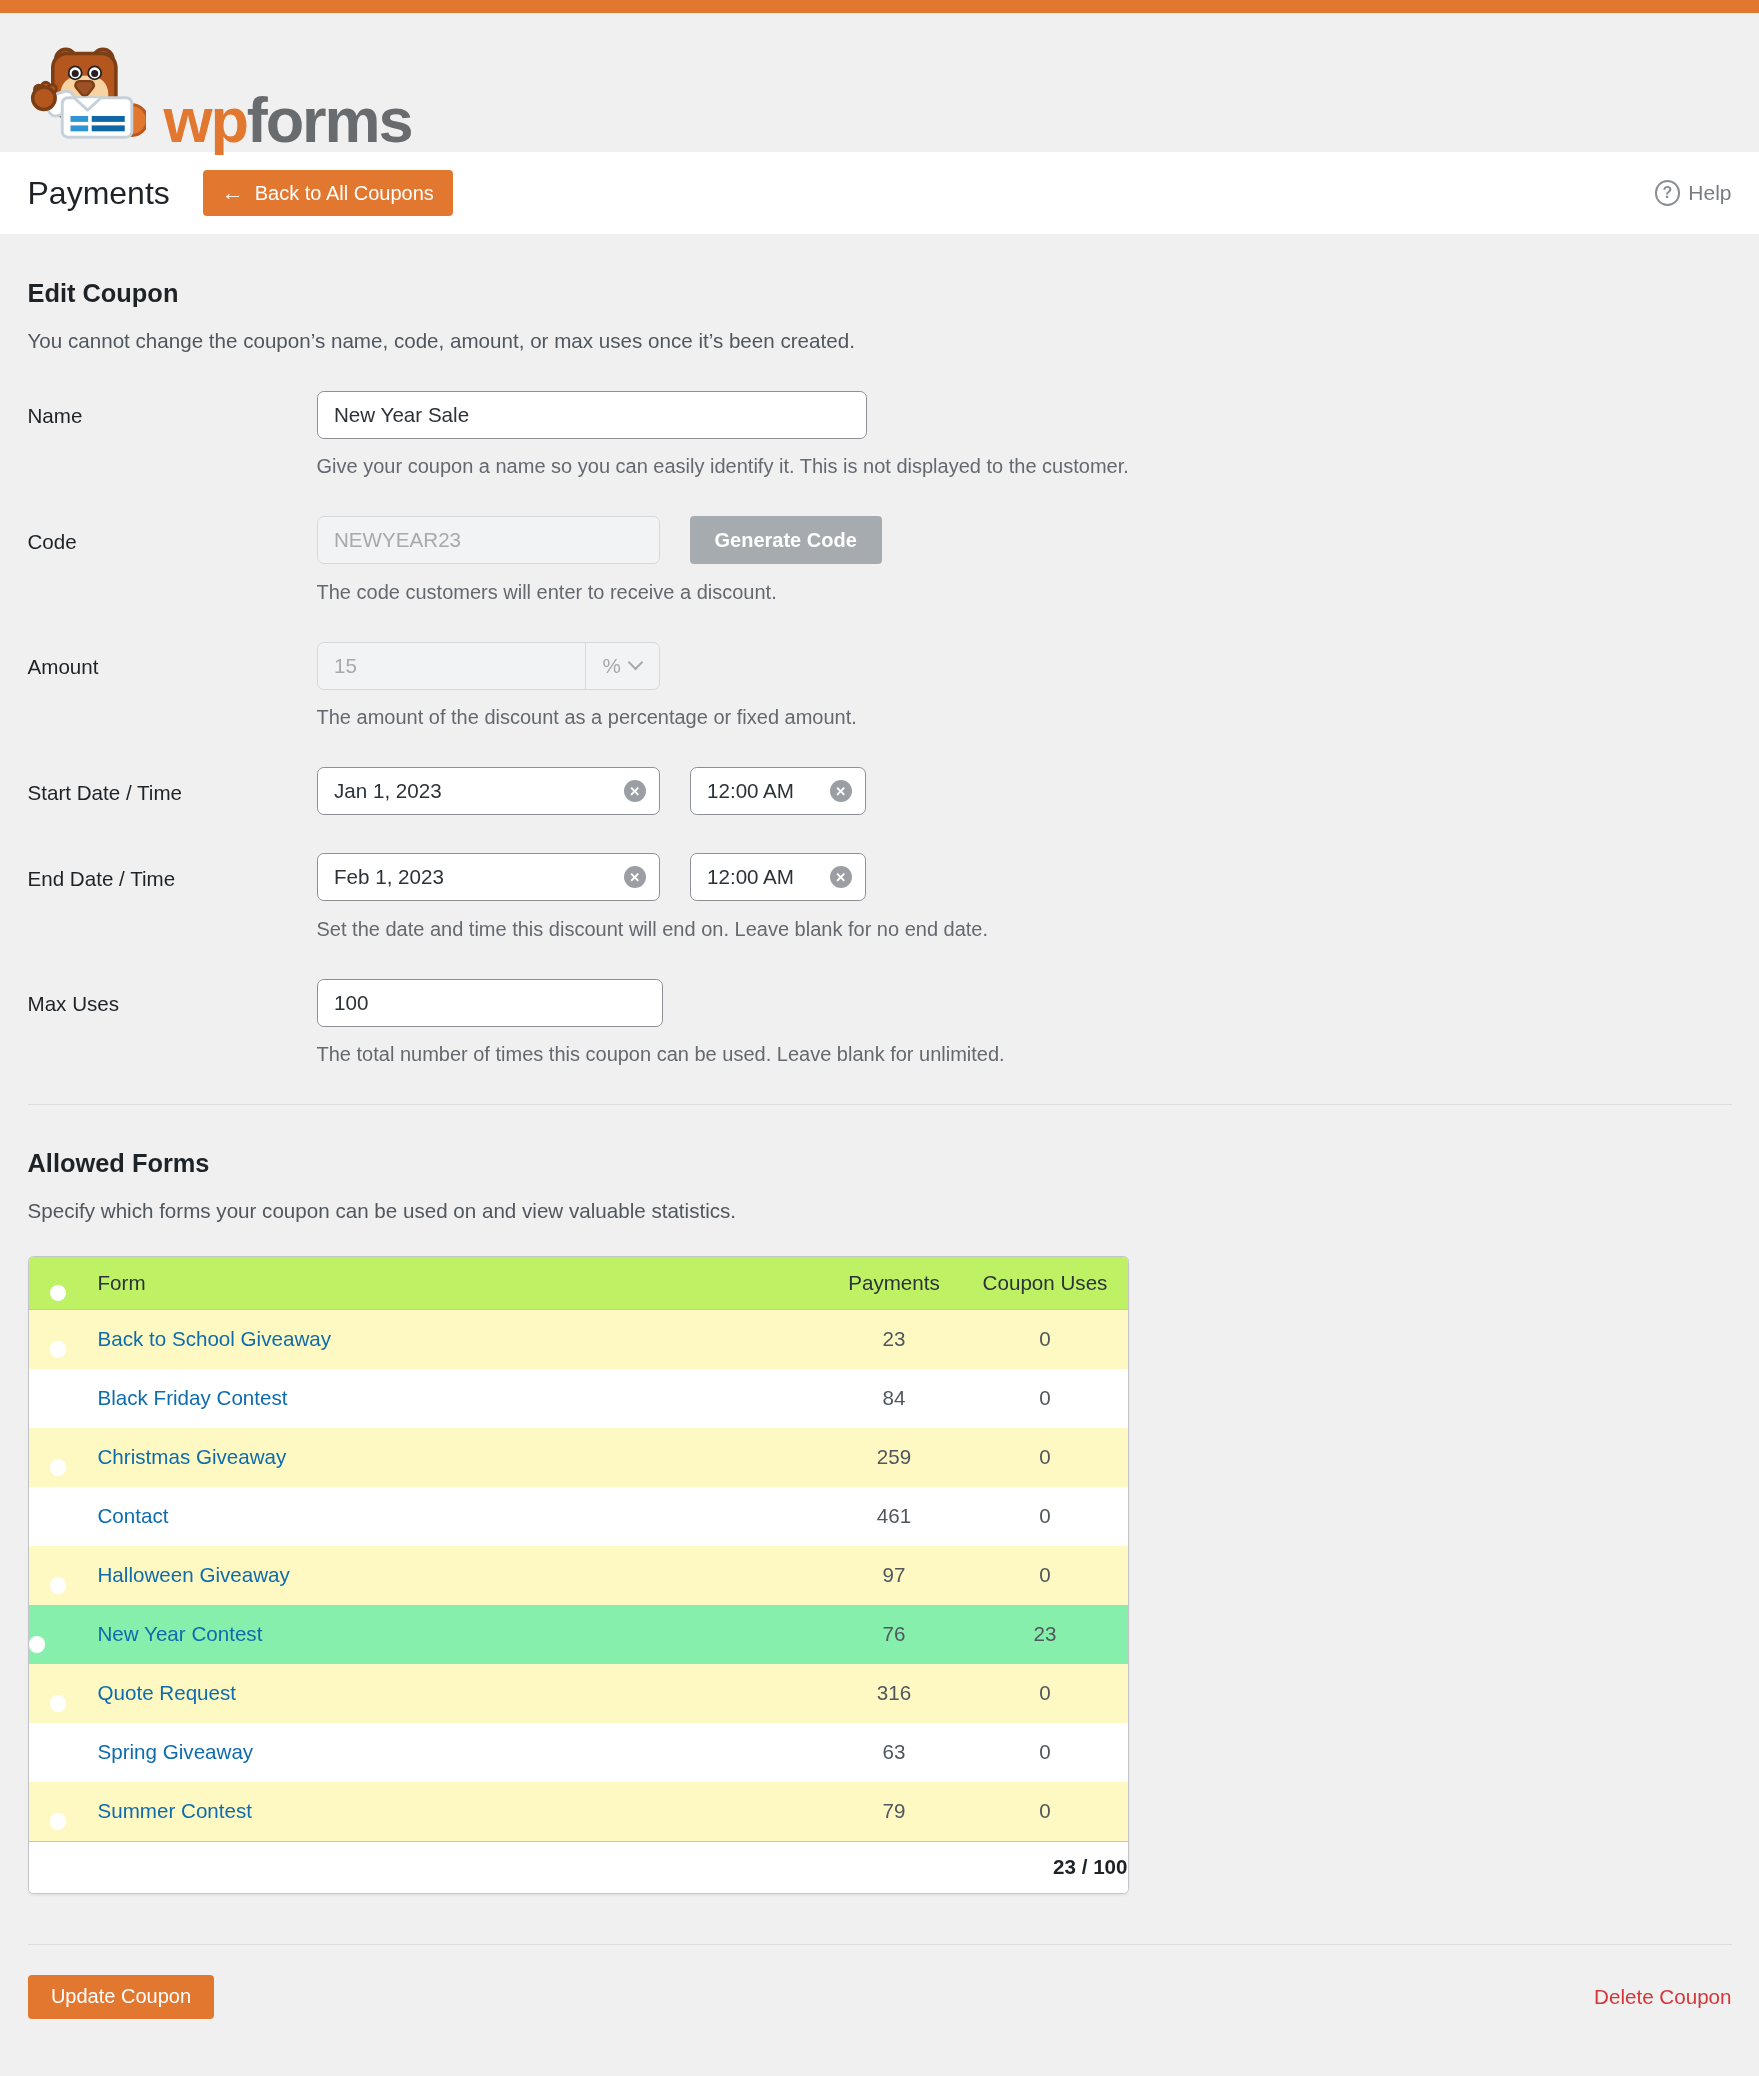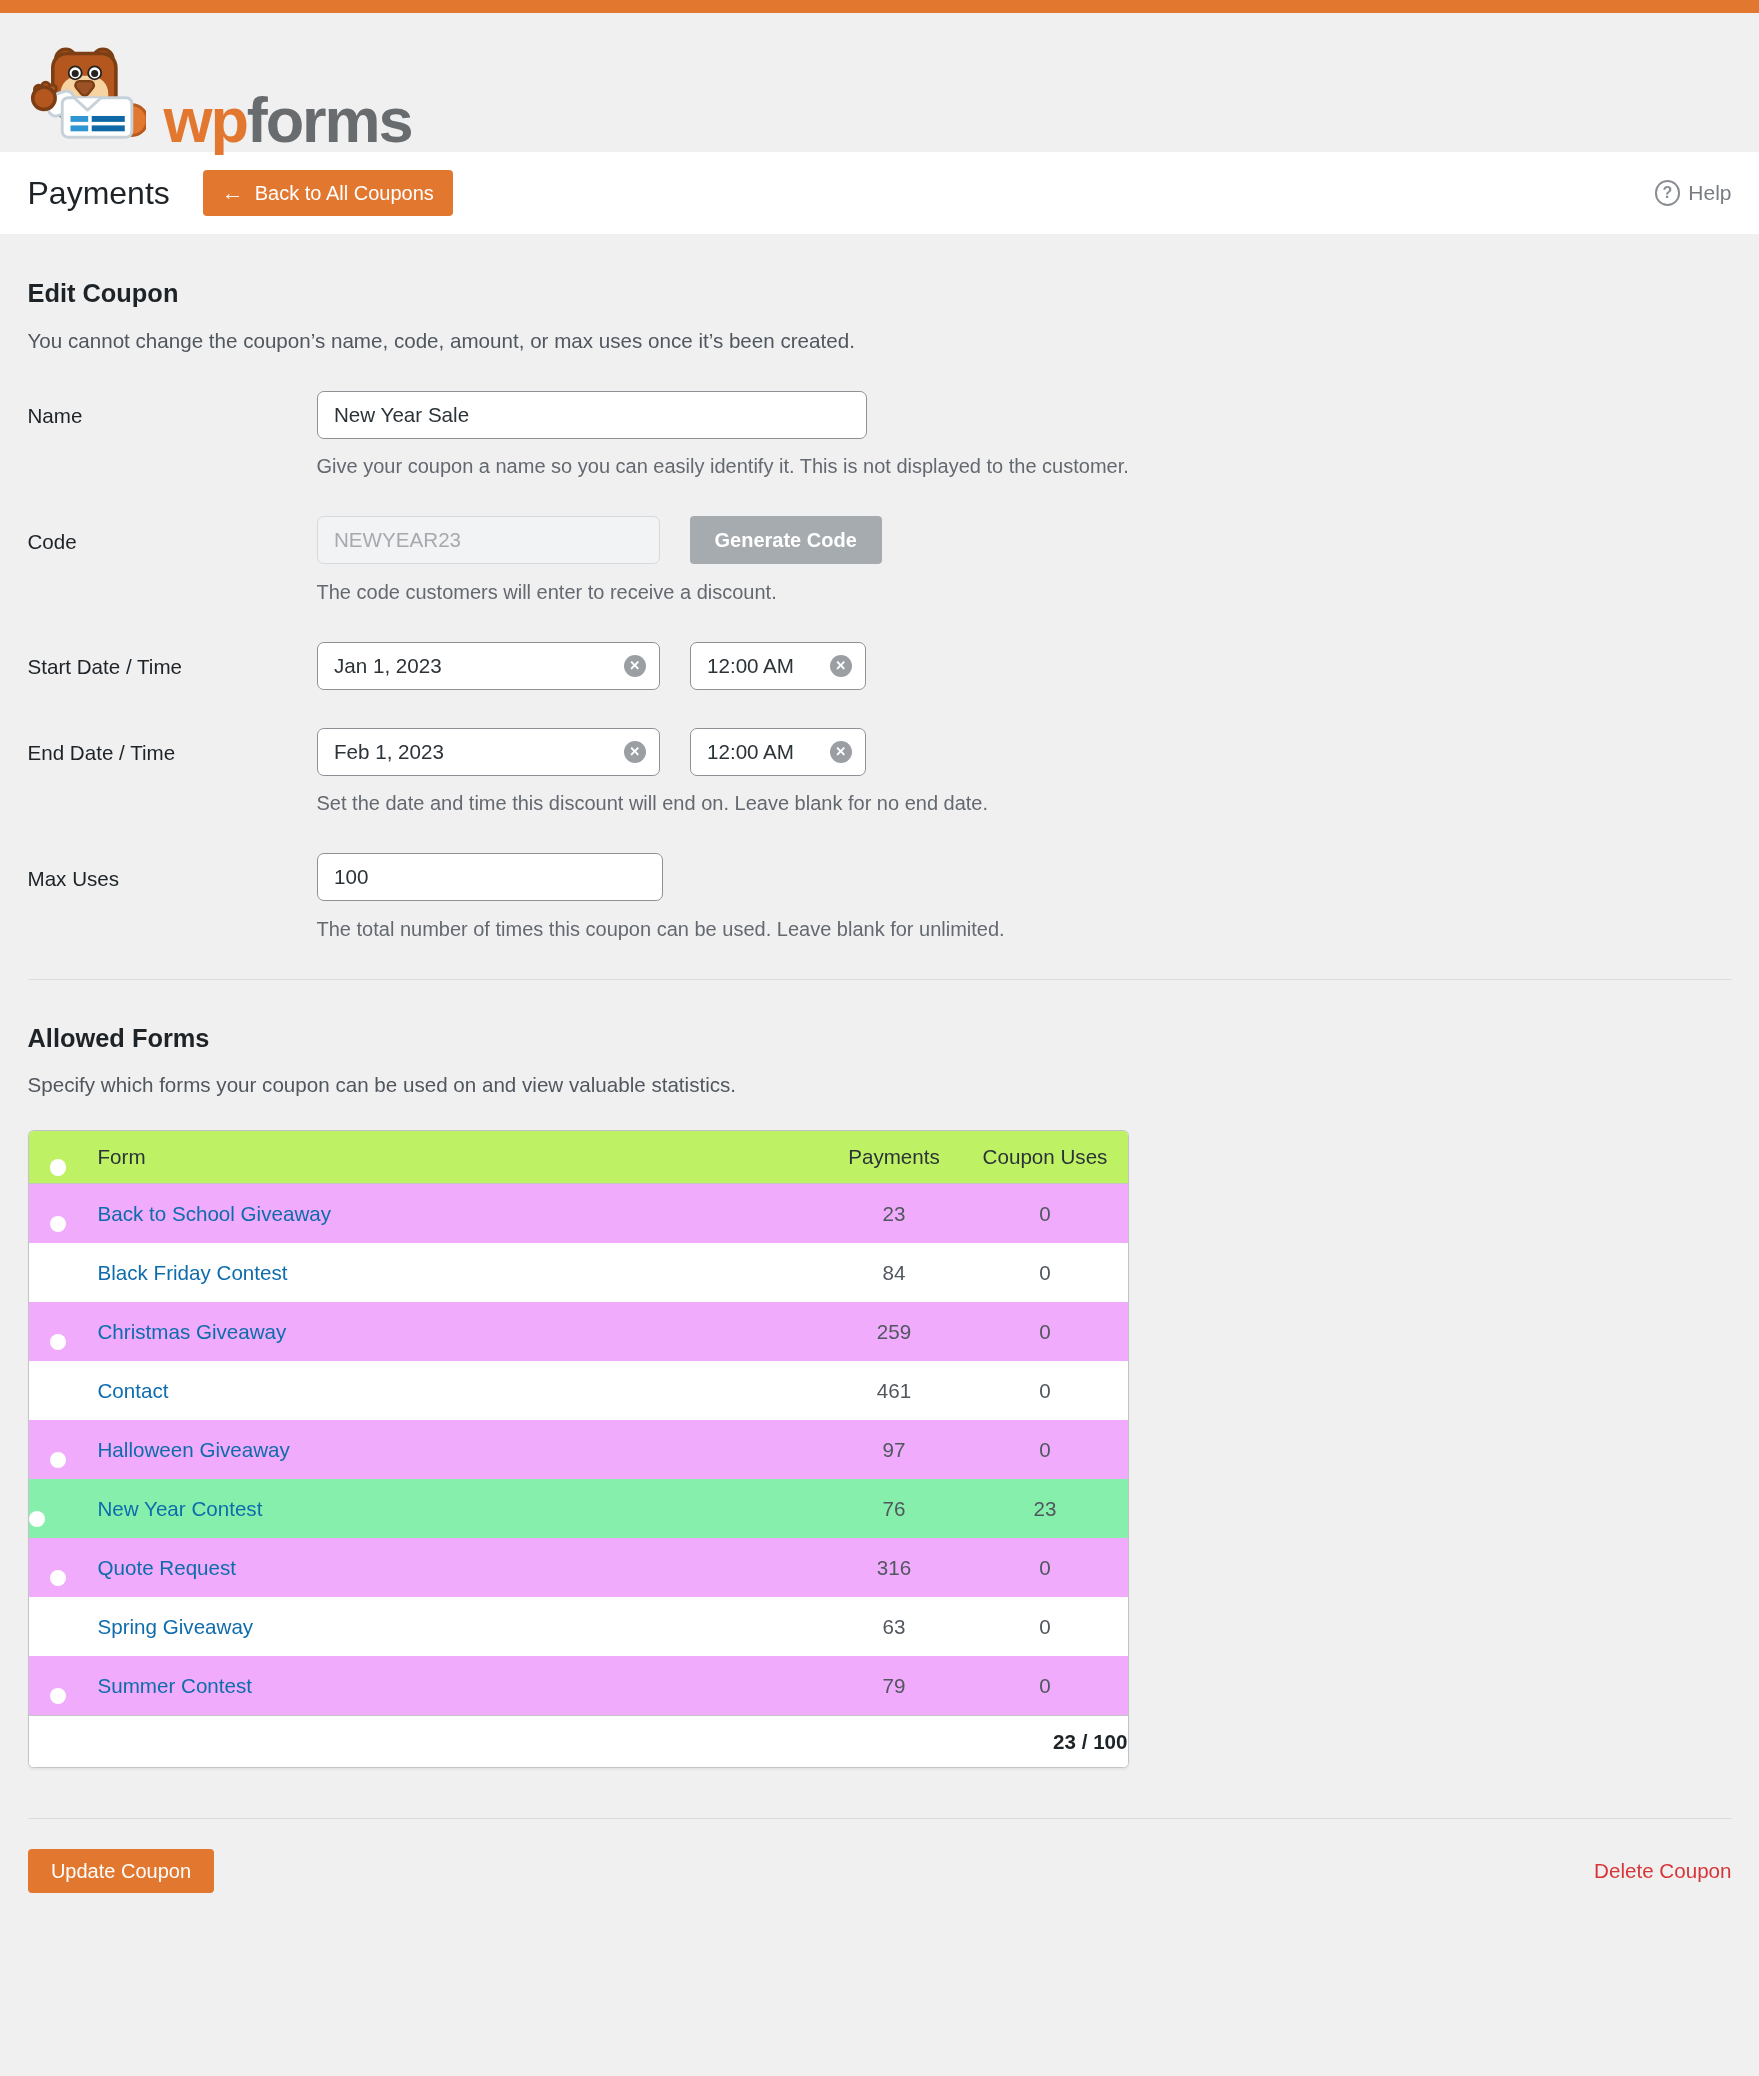--- a/index.html
+++ b/index.html
@@ -90,21 +90,21 @@
     margin-top:33px; width:1101px; background:#fff;
     border:1.4px solid #c3c4c7; border-radius:5.5px;
     box-shadow:0 1.4px 2.1px rgba(0,0,0,.05);
     overflow:hidden;
   }
   .t-grid { display:grid; grid-template-columns:69px 1fr 137px 165px; align-items:center; }
   .t-head { height:53px; border-bottom:1.4px solid #c3c4c7; background:#bef264; }
   .t-head .col-form { font-size:20.6px; color:#2c3338; }
   .t-head .col-num  { font-size:20.6px; color:#2c3338; text-align:center; }
   .t-row { height:59px; background:#fff; }
-  .t-row.striped { background:#f0abfc; }
+  .t-row.striped { background:#fef9c3; }
   .t-row.selected { background:#86efac; }
   .t-row .form-link { font-size:20.6px; color:#0e6cad; text-decoration:none; cursor:pointer; }
   .t-row .cell-num { font-size:20.6px; color:#50575e; text-align:center; }
   .t-foot { height:52px; border-top:1.4px solid #c3c4c7; background:#fff; }
   .t-foot .total { font-size:20.6px; font-weight:bold; color:#1d2327; text-align:right; grid-column:4; }
   .toggle-cell { padding-left:19px; }
 
   
   .toggle { width:32px; height:20.6px; border-radius:11px; background:#a7aaad; position:relative; cursor:pointer; flex:0 0 auto; }
   .toggle::after { content:""; position:absolute; top:2.1px; left:2.1px; width:16.5px; height:16.5px; border-radius:50%; background:#fff; }
@@ -201,20 +201,33 @@
       <div class="field-label">Code</div>
       <div class="field-control">
         <div class="inline">
           <input class="text-input w-code input-disabled" disabled="" value="NEWYEAR23" style="">
           <button class="gen-btn">Generate Code</button>
         </div>
         <div class="helper">The code customers will enter to receive a discount.</div>
       </div>
     </div>
 
+    <div class="field-row">
+      <div class="field-label">Amount</div>
+      <div class="field-control">
+        <div class="amount-combo">
+          <div class="amount-val">15</div>
+          <div class="unit-select">
+            <span>%</span>
+            <span class="chevron-down"></span>
+          </div>
+        </div>
+        <div class="helper">The amount of the discount as a percentage or fixed amount.</div>
+      </div>
+    </div>
 
     <div class="field-row">
       <div class="field-label">Start Date / Time</div>
       <div class="field-control">
         <div class="inline">
           <span class="has-clear w-date">
             <input class="text-input" value="Jan 1, 2023" style="">
             <button class="clear-btn">✕</button>
           </span>
           <span class="has-clear w-time time-field">

